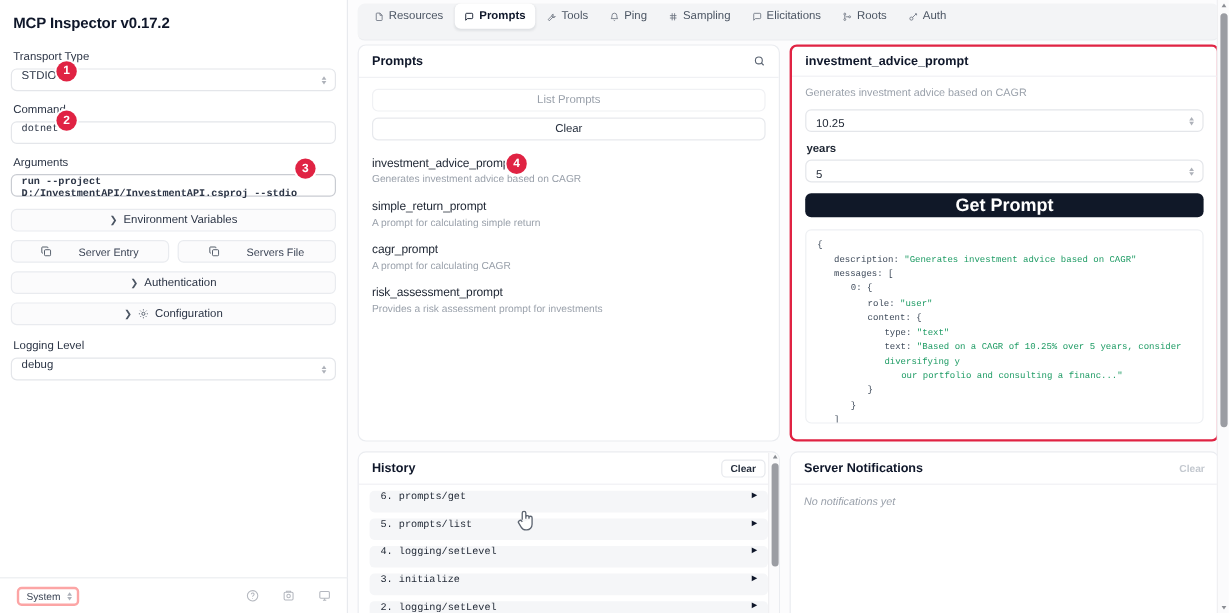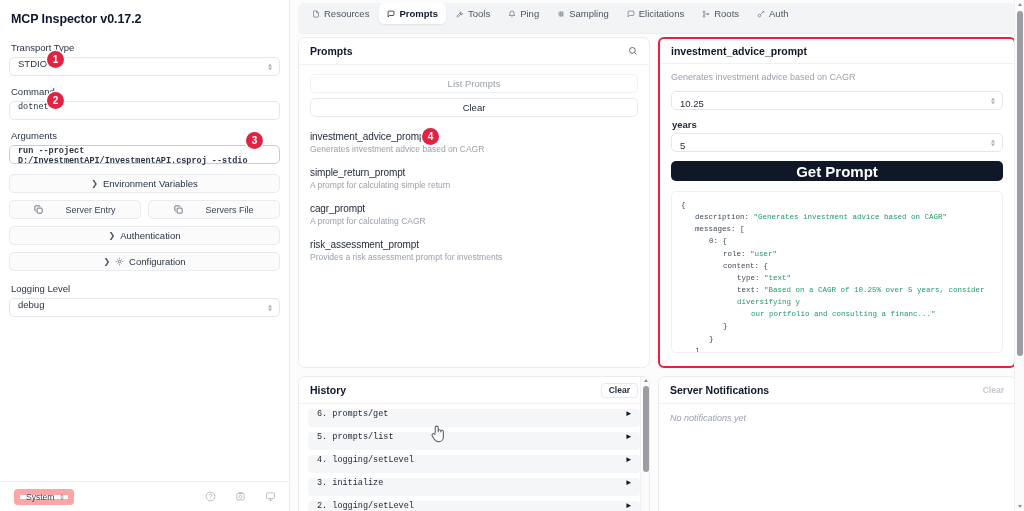--- a/index.html
+++ b/index.html
@@ -84,21 +84,21 @@
   }
   .conn .dot { width: 4px; height: 4px; border-radius: 50%; background: #16a34a; }
   .logging { margin-top: 12px; }
 
   .sysbar {
     position: absolute; left: 0; bottom: 0; width: 290px; height: 30px;
     border-top: 1px solid #eceef1;
     display: flex; align-items: center; padding: 0 14px;
   }
   .sysbar .sysel {
-    height: 16px; border: 6px solid #fca5a5; border-radius: 4px;
+    height: 16px; border: 2px solid #fca5a5; border-radius: 4px;
     padding: 0 14px 0 6px; display: flex; align-items: center;
     font-size: 8.5px; color: #3a4354; position: relative;
   }
   .sysbar .icons { margin-left: auto; display: flex; gap: 19px; align-items: center; }
   .sysbar .icons svg { opacity: .5; }
 
   
   .badge {
     position: absolute; width: 17px; height: 17px; border-radius: 50%;
     background: #e02343; color: #fff;

